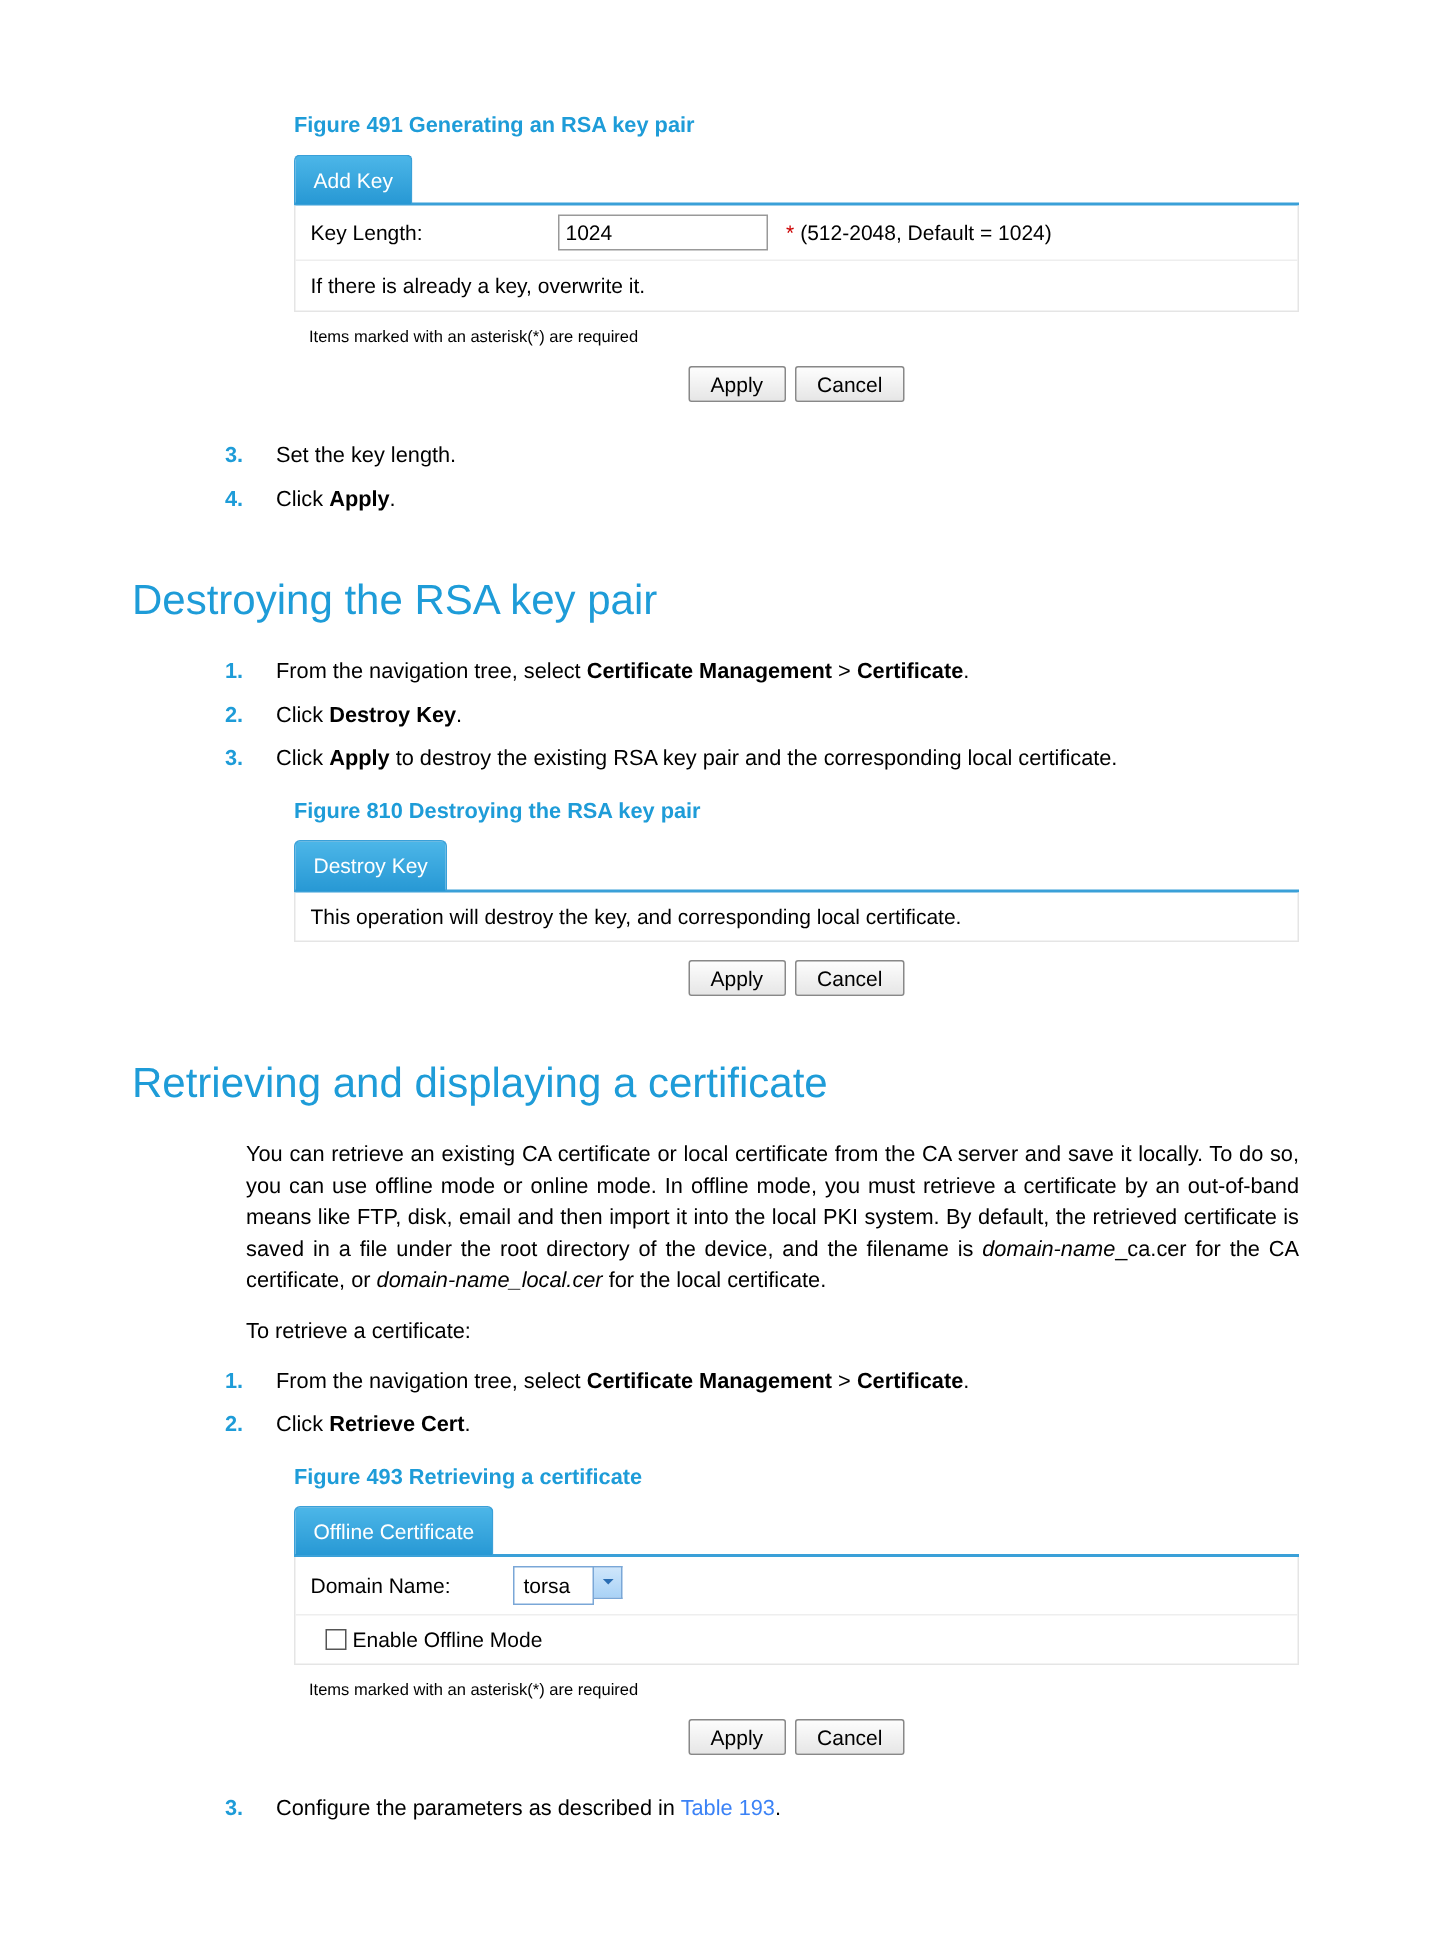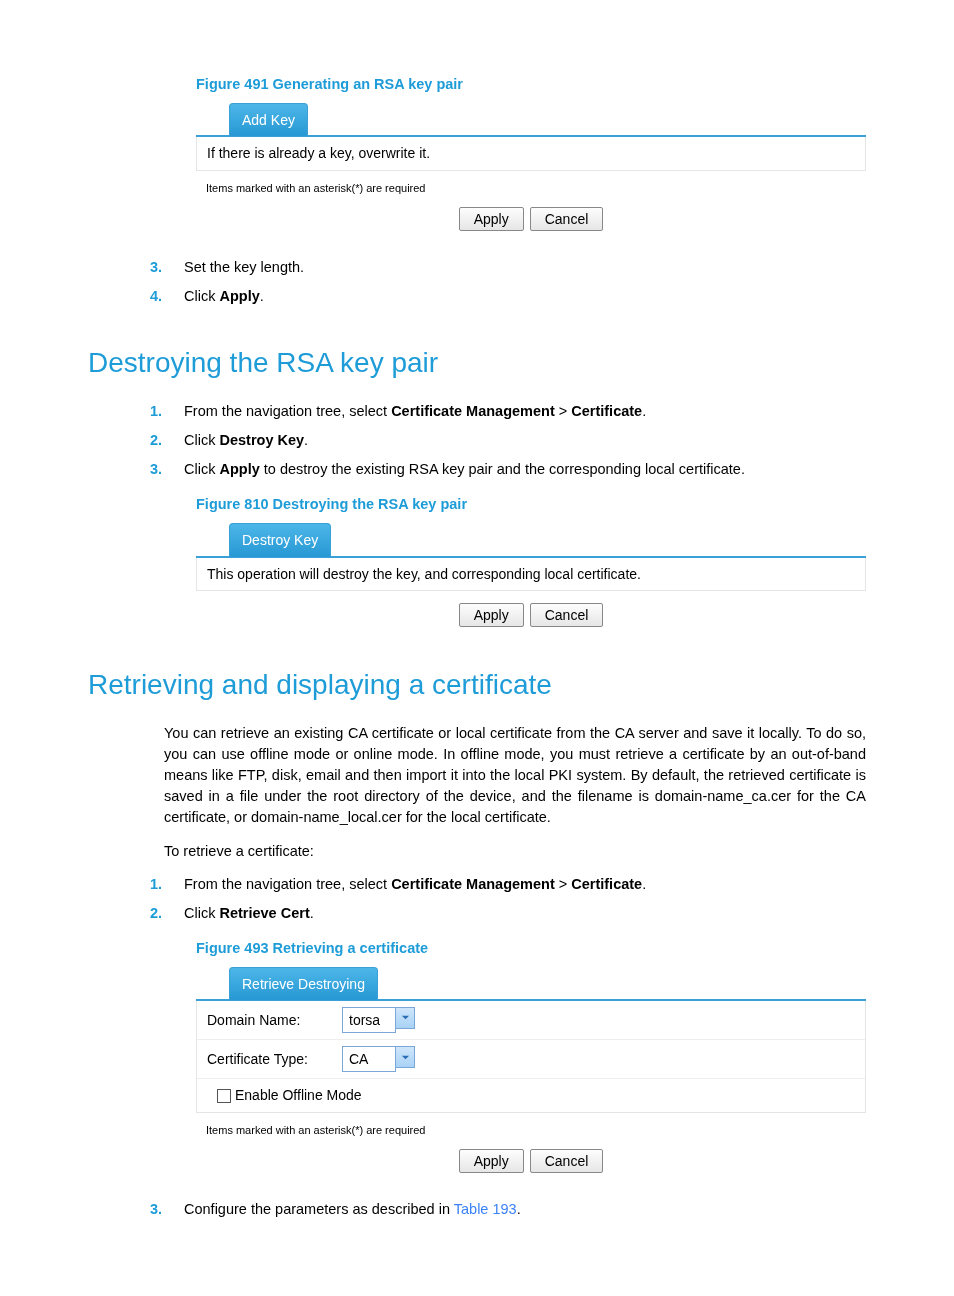--- a/index.html
+++ b/index.html
@@ -24,21 +24,20 @@
   }
   .tab {
     background: linear-gradient(#4cb6e8, #2798d4);
     color: #fff;
     font-size: 14px;
     padding: 6px 12px;
     border-radius: 4px 4px 0 0;
     display: inline-block;
     border: 1px solid #3aa0d8;
     border-bottom: none;
-    margin-left: 33px;
   }
   .tabbar-line {
     height: 2px;
     background: #3aa0d8;
     margin-top: -1px;
   }
   .form-row {
     display: flex;
     align-items: center;
     padding: 6px 10px;
@@ -80,21 +79,21 @@
     flex-shrink: 0;
   }
   h1.sect {
     color: #1e9cd8;
     font-weight: 300;
     font-size: 28px;
     margin: 36px 0 18px 0;
     font-family: Arial, Helvetica, sans-serif;
   }
   .bodytext { margin: 0 0 12px 0; text-align: justify; }
-  .italic { }
+  .italic { font-style: italic; }
   .link { color: #3b82f6; }
   .figwrap { margin-left: 108px; }
   .parawrap { margin-left: 76px; }
   .checkbox {
     display:inline-block; width:12px; height:12px; border:1px solid #555;
     vertical-align:middle; margin-right:4px; background:#fff;
   }
   .dd-arrow {
     display:inline-flex; align-items:center; justify-content:center;
     width:18px; height:20px;
@@ -110,20 +109,26 @@
 </style>
 </head>
 <body>
 
 <div class="figwrap">
   <div class="fig-caption">Figure 491 Generating an RSA key pair</div>
   <div>
     <span class="tab">Add Key</span>
     <div class="tabbar-line"></div>
     <div class="tabframe">
+      <div class="form-row">
+        <span class="label">Key Length:</span>
+        <input type="text" value="1024" style="">
+        <span class="ast">*</span>
+        <span class="hint" style="margin-left:2px;">(512-2048, Default = 1024)</span>
+      </div>
       <div class="form-row">If there is already a key, overwrite it.</div>
     </div>
     <div class="note">Items marked with an asterisk(*) are required</div>
     <div class="btnrow">
       <button class="uib">Apply</button>
       <button class="uib">Cancel</button>
     </div>
   </div>
 </div>
 
@@ -198,43 +203,33 @@
       <span class="num">2.</span>
     <span>
       <span>Click </span><b>Retrieve Cert</b><span>.</span>
     </span>
     </li>
 </ol>
 
 <div class="figwrap">
   <div class="fig-caption">Figure 493 Retrieving a certificate</div>
   <div>
-    <span class="tab">Retrieve Destroying</span>
+    <span class="tab">Offline Certificate</span>
     <div class="tabbar-line"></div>
     <div class="tabframe">
       <div class="form-row">
         <span class="label" style="width:135px;">Domain Name:</span>
         <span>
           <span class="dd-field">torsa</span><span class="dd-arrow">
               <svg viewBox="0 0 10 10">
                 <path d="M1 3 L5 7 L9 3 Z" fill="#2a6db3"></path>
               </svg>
             </span>
         </span>
       </div>
-      <div class="form-row">
-        <span class="label" style="width:135px;">Certificate Type:</span>
-        <span>
-          <span class="dd-field">CA</span><span class="dd-arrow">
-              <svg viewBox="0 0 10 10">
-                <path d="M1 3 L5 7 L9 3 Z" fill="#2a6db3"></path>
-              </svg>
-            </span>
-        </span>
-      </div>
       <div class="form-row" style="flex-wrap:wrap; padding-left:20px;">
         <span class="checkbox"></span>
         <span>Enable Offline Mode</span>
       </div>
     </div>
     <div class="note">Items marked with an asterisk(*) are required</div>
     <div class="btnrow">
       <button class="uib">Apply</button>
       <button class="uib">Cancel</button>
     </div>

